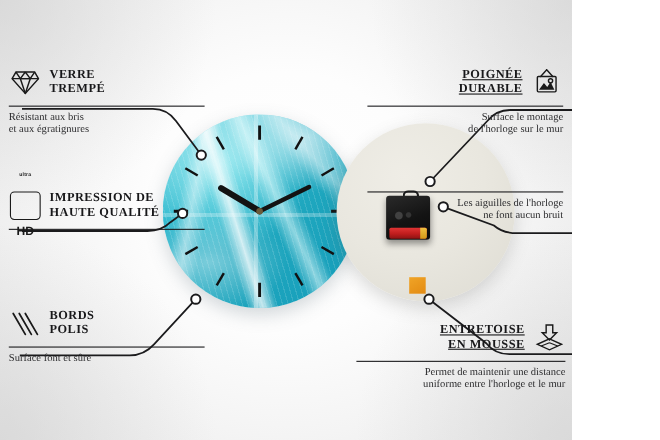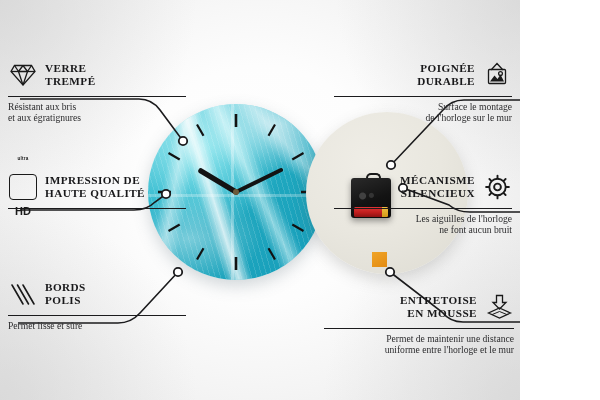--- a/index.html
+++ b/index.html
@@ -56,21 +56,21 @@
   .feat-title {
     font-family: "Liberation Serif", serif;
     font-weight: bold;
     font-size: 11.2px;
     line-height: 13px;
     letter-spacing: .45px;
     color: #18181a;
     text-transform: uppercase;
     white-space: pre-line;
   }
-  .feature.right .feat-title { text-align: right; }
+  .feature.right .feat-title { text-align: right; text-decoration: underline; }
 
   .rule {
     height: 0;
     border-top: 1.4px solid #1b1b1d;
     margin-top: 4px;
     margin-bottom: 4px;
   }
 
   .feat-desc {
     font-family: "Liberation Serif", serif;
@@ -324,21 +324,21 @@
         <svg width="26" height="24" viewBox="0 0 26 24" fill="none" stroke="#1a1a1a" stroke-width="1.6" stroke-linecap="round">
           <path d="M2,3 L13,22"></path>
           <path d="M7.5,3 L18.5,22"></path>
           <path d="M13,3 L24,22"></path>
         </svg>
       </span>
       <span class="feat-title">BORDS
 POLIS</span>
     </div>
     <div class="rule"></div>
-    <div class="feat-desc">Permet lisse et sûre</div>
+    <div class="feat-desc">Surface font et sûre</div>
   </div>
 
   <div class="feature right" style="top:58px;">
     <div class="feat-head">
       <span class="feat-title">POIGNÉE
 DURABLE</span>
       <span class="icon-box">
         <svg width="28" height="26" viewBox="0 0 28 26" fill="none" stroke="#1a1a1a" stroke-width="1.3">
           <path d="M14,1.5 L8.5,7.5 M14,1.5 L19.5,7.5" stroke-linecap="round"></path>
           <rect x="5.5" y="7.5" width="17" height="14" rx="1"></rect>
@@ -346,32 +346,20 @@
           <circle cx="17.5" cy="11.5" r="1.9"></circle>
         </svg>
       </span>
     </div>
     <div class="rule"></div>
     <div class="feat-desc">Surface le montage
 de l'horloge sur le mur</div>
   </div>
 
   <div class="feature right" style="top:170px;">
-    <div class="feat-head">
-      <span class="feat-title">MÉCANISME
-SILENCIEUX</span>
-      <span class="icon-box">
-        <svg width="27" height="26" viewBox="0 0 27 26" fill="none" stroke="#1a1a1a" stroke-width="1.9" stroke-linecap="round">
-          <circle cx="13.5" cy="13" r="8.2"></circle>
-          <circle cx="13.5" cy="13" r="3.4"></circle>
-          <path d="M13.5,1.6 v2.6 M13.5,21.8 v2.6 M2.1,13 h2.6 M22.3,13 h2.6
-                   M5.4,5 L7.3,6.9 M19.7,19.1 L21.6,21 M21.6,5 L19.7,6.9 M7.3,19.1 L5.4,21"></path>
-        </svg>
-      </span>
-    </div>
     <div class="rule"></div>
     <div class="feat-desc">Les aiguilles de l'horloge
 ne font aucun bruit</div>
   </div>
 
   <div class="feature right" style="top:290px;width:190px;right:6px;">
     <div class="feat-head">
       <span class="feat-title">ENTRETOISE
 EN MOUSSE</span>
       <span class="icon-box">

